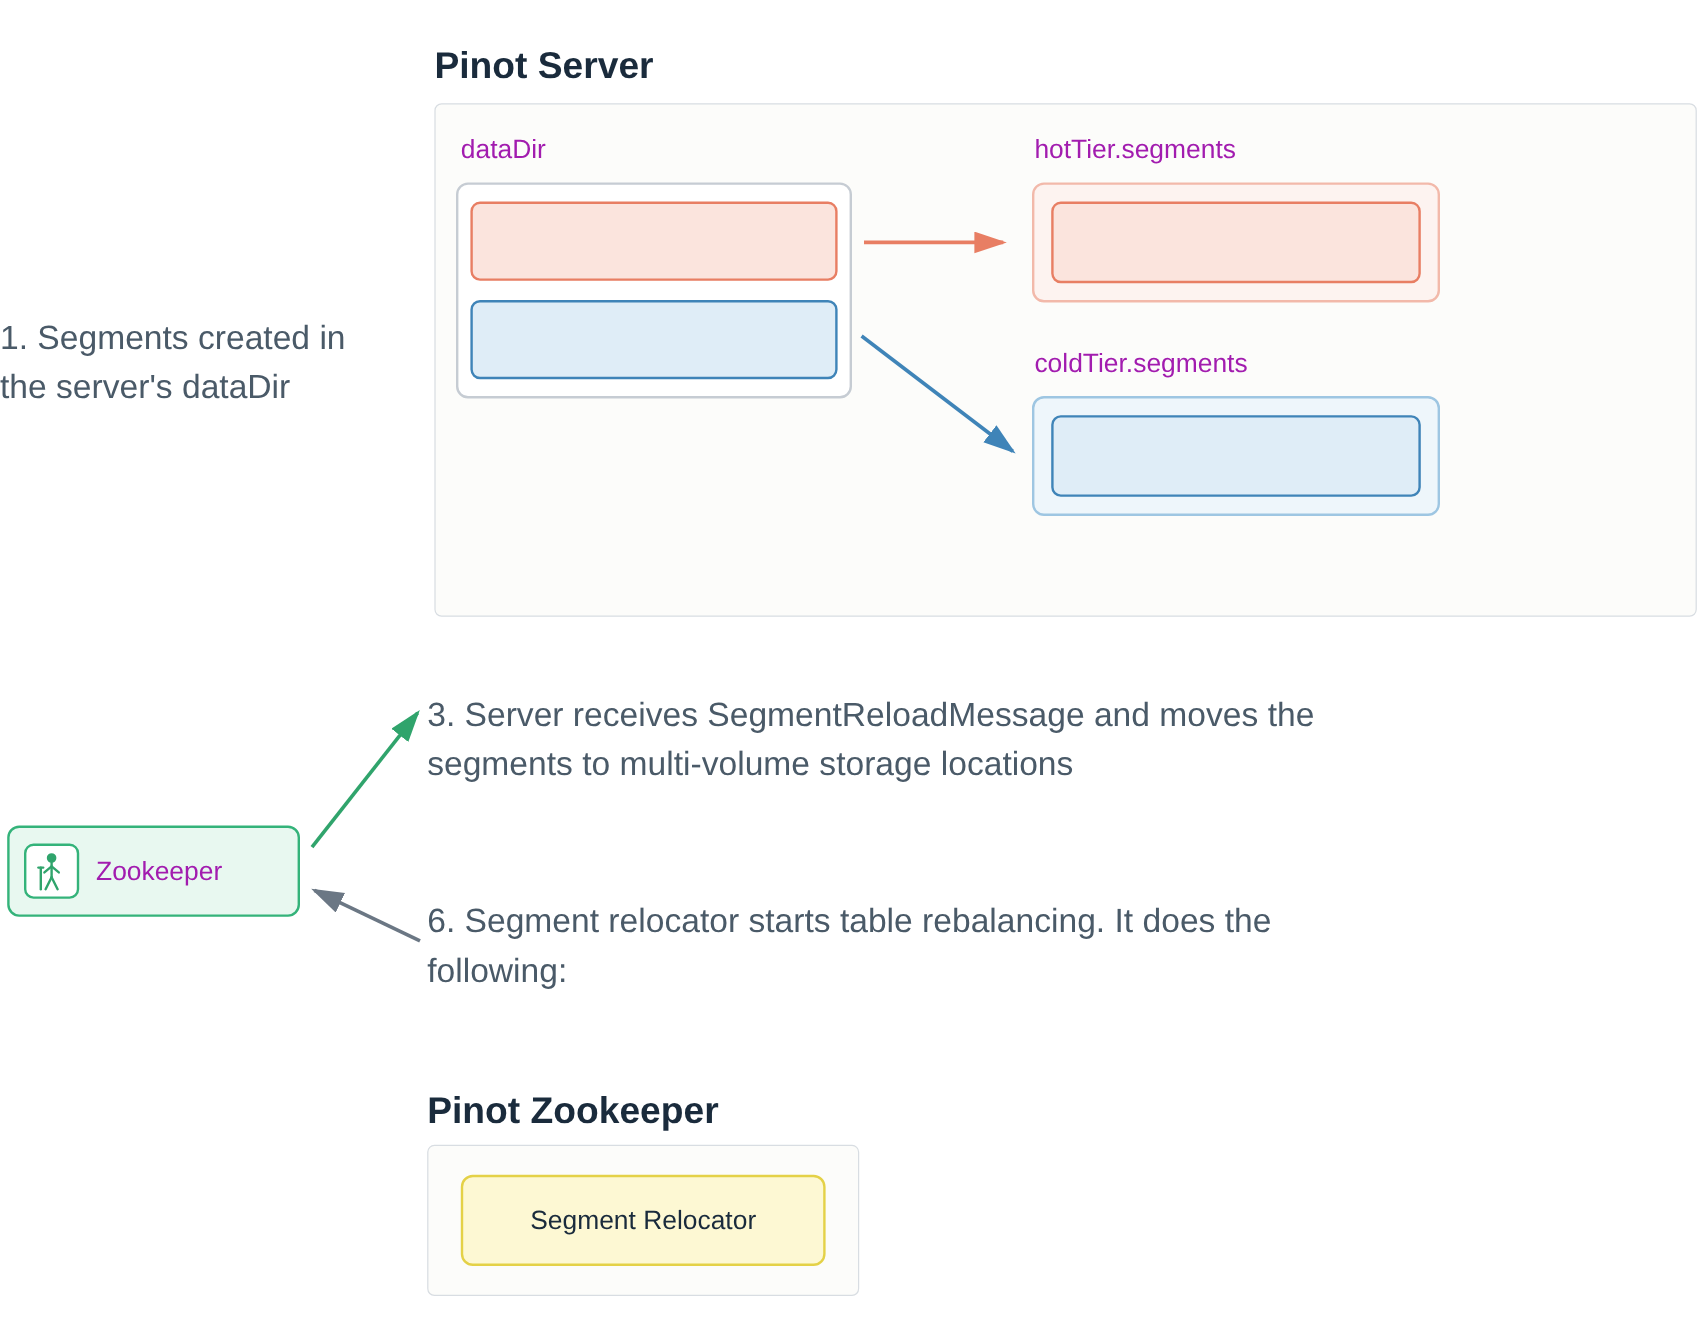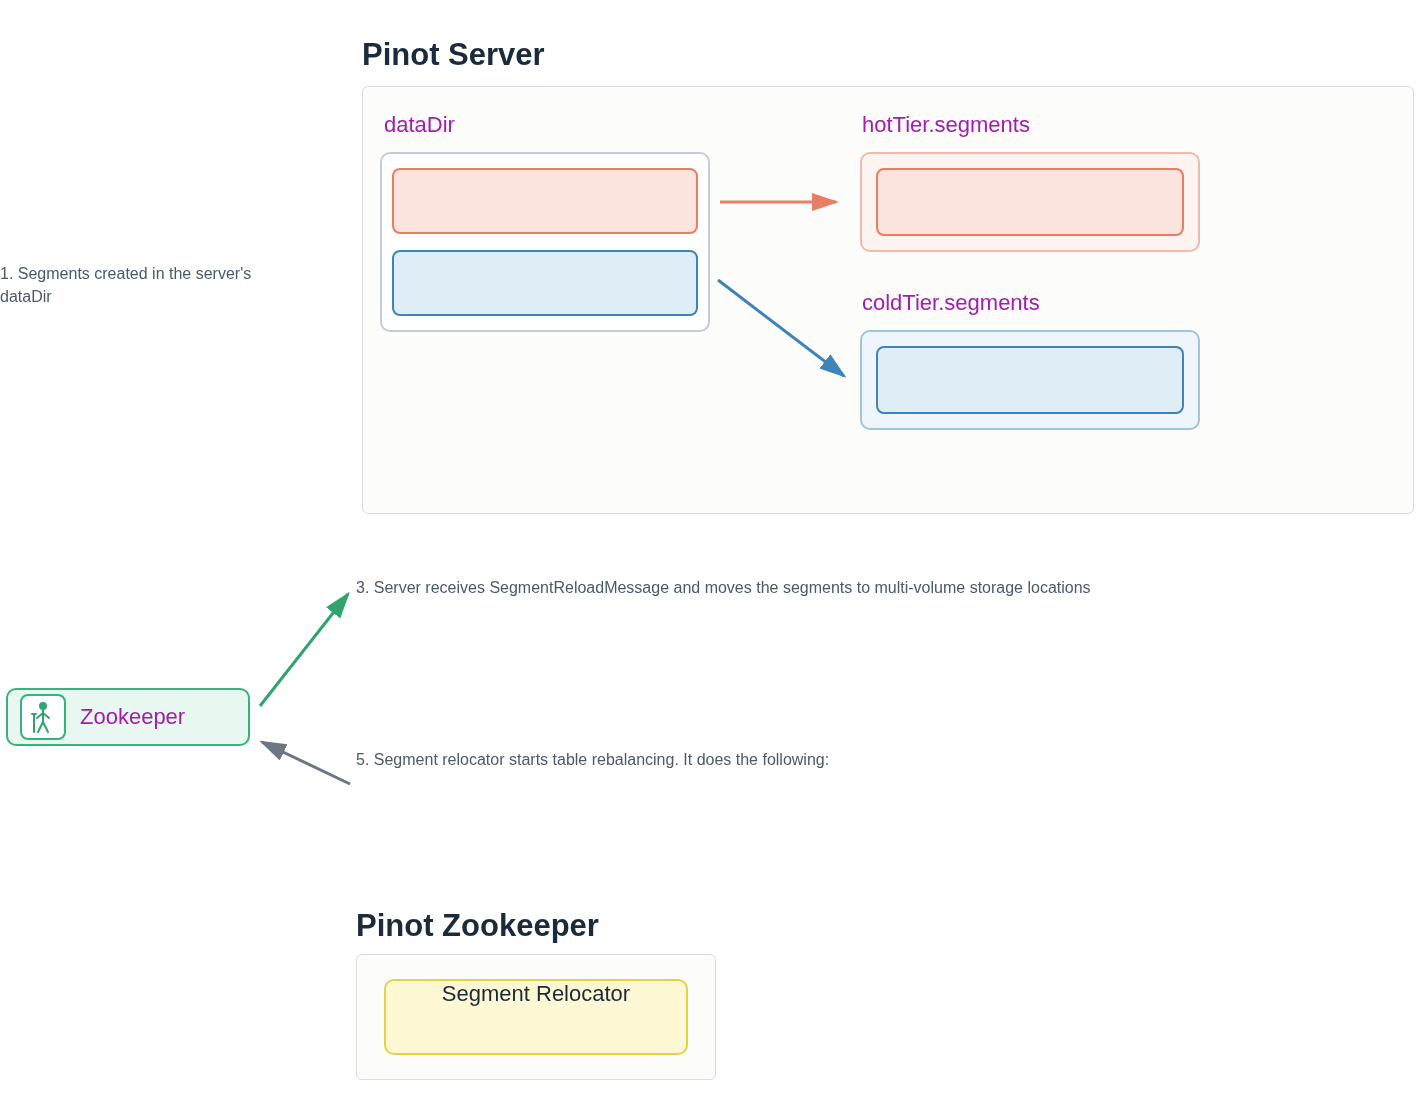--- a/index.html
+++ b/index.html
@@ -6,21 +6,21 @@
   body {
     width: 1416px;
     height: 1118px;
     position: relative;
     font-family: -apple-system, BlinkMacSystemFont, "Segoe UI", Helvetica, Arial, sans-serif;
     background: #ffffff;
     color: #1a2b3c;
   }
   .label { position: absolute; }
   .title { font-weight: 700; font-size: 31px; color: #1a2b3c; }
-  .body { font-size: 16px; color: #4a5a68; line-height: 1.45; }
+  .body { font-size: 28px; color: #4a5a68; line-height: 1.45; }
   .box-label { font-size: 22px; color: #a21caf; }
 
   
   .server-panel {
     position: absolute;
     left: 362px; top: 86px;
     width: 1052px; height: 428px;
     border: 1px solid #d8dde2;
     border-radius: 6px;
     background: #fcfcfa;
@@ -71,21 +71,21 @@
     background: #eef6fb;
   }
   .cold-tier-inner {
     left: 876px; top: 346px; width: 308px; height: 68px;
   }
 
   
   .zk-box {
     position: absolute;
     left: 6px; top: 688px;
-    width: 244px; height: 58px;
+    width: 244px; height: 76px;
     border: 2px solid #34b37a;
     border-radius: 10px;
     background: #e8f8f0;
     display: flex; align-items: center;
     padding-left: 12px;
   }
   .zk-icon-frame {
     width: 46px; height: 46px;
     border: 2px solid #34b37a;
     border-radius: 8px;
@@ -102,21 +102,21 @@
     border: 1px solid #d8dde2;
     border-radius: 6px;
     background: #fcfcfa;
     display:flex; align-items:center; justify-content:center;
   }
   .relocator-box {
     width: 304px; height: 76px;
     border: 2px solid #e4d147;
     border-radius: 10px;
     background: #fdf8d3;
-    display:flex; align-items:flex-start; justify-content:center;
+    display:flex; align-items:center; justify-content:center;
     font-size: 22px; color:#1a2b3c;
   }
 
   ul.steplist { list-style: disc; padding-left: 28px; }
   ul.steplist li { margin-top: 4px; }
 
   svg.arrow { position: absolute; overflow: visible; }
 </style>
 </head>
 <body>
@@ -157,21 +157,21 @@
     </marker>
   </defs>
   <line x1="0" y1="6" x2="126" y2="102" stroke="#3f84b8" stroke-width="3" marker-end="url(#ah-cold)"></line>
 </svg>
 
 <div class="label body" style="left:0px; top:262px; width:290px;">1. Segments created in the server's dataDir</div>
 
 <div class="label body" style="left:356px; top:576px; width:760px;">3. Server receives SegmentReloadMessage and moves the segments to multi-volume storage locations</div>
 
 <div class="label body" style="left:356px; top:748px; width:800px;">
-  <div>5. Segment relocator starts table rebalancing. It does the following:</div>
+  <div>6. Segment relocator starts table rebalancing. It does the following:</div>
 </div>
 
 <div class="zk-box">
   <div class="zk-icon-frame">
     <svg width="30" height="34" viewBox="0 0 30 34">
       <g stroke="#30a46c" stroke-width="2" fill="none" stroke-linecap="round" stroke-linejoin="round">
         <circle cx="15" cy="6" r="3" fill="#30a46c"></circle>
         <path d="M15 9 L15 22"></path>
         <path d="M15 13 L9 18"></path>
         <path d="M15 13 L21 18"></path>

